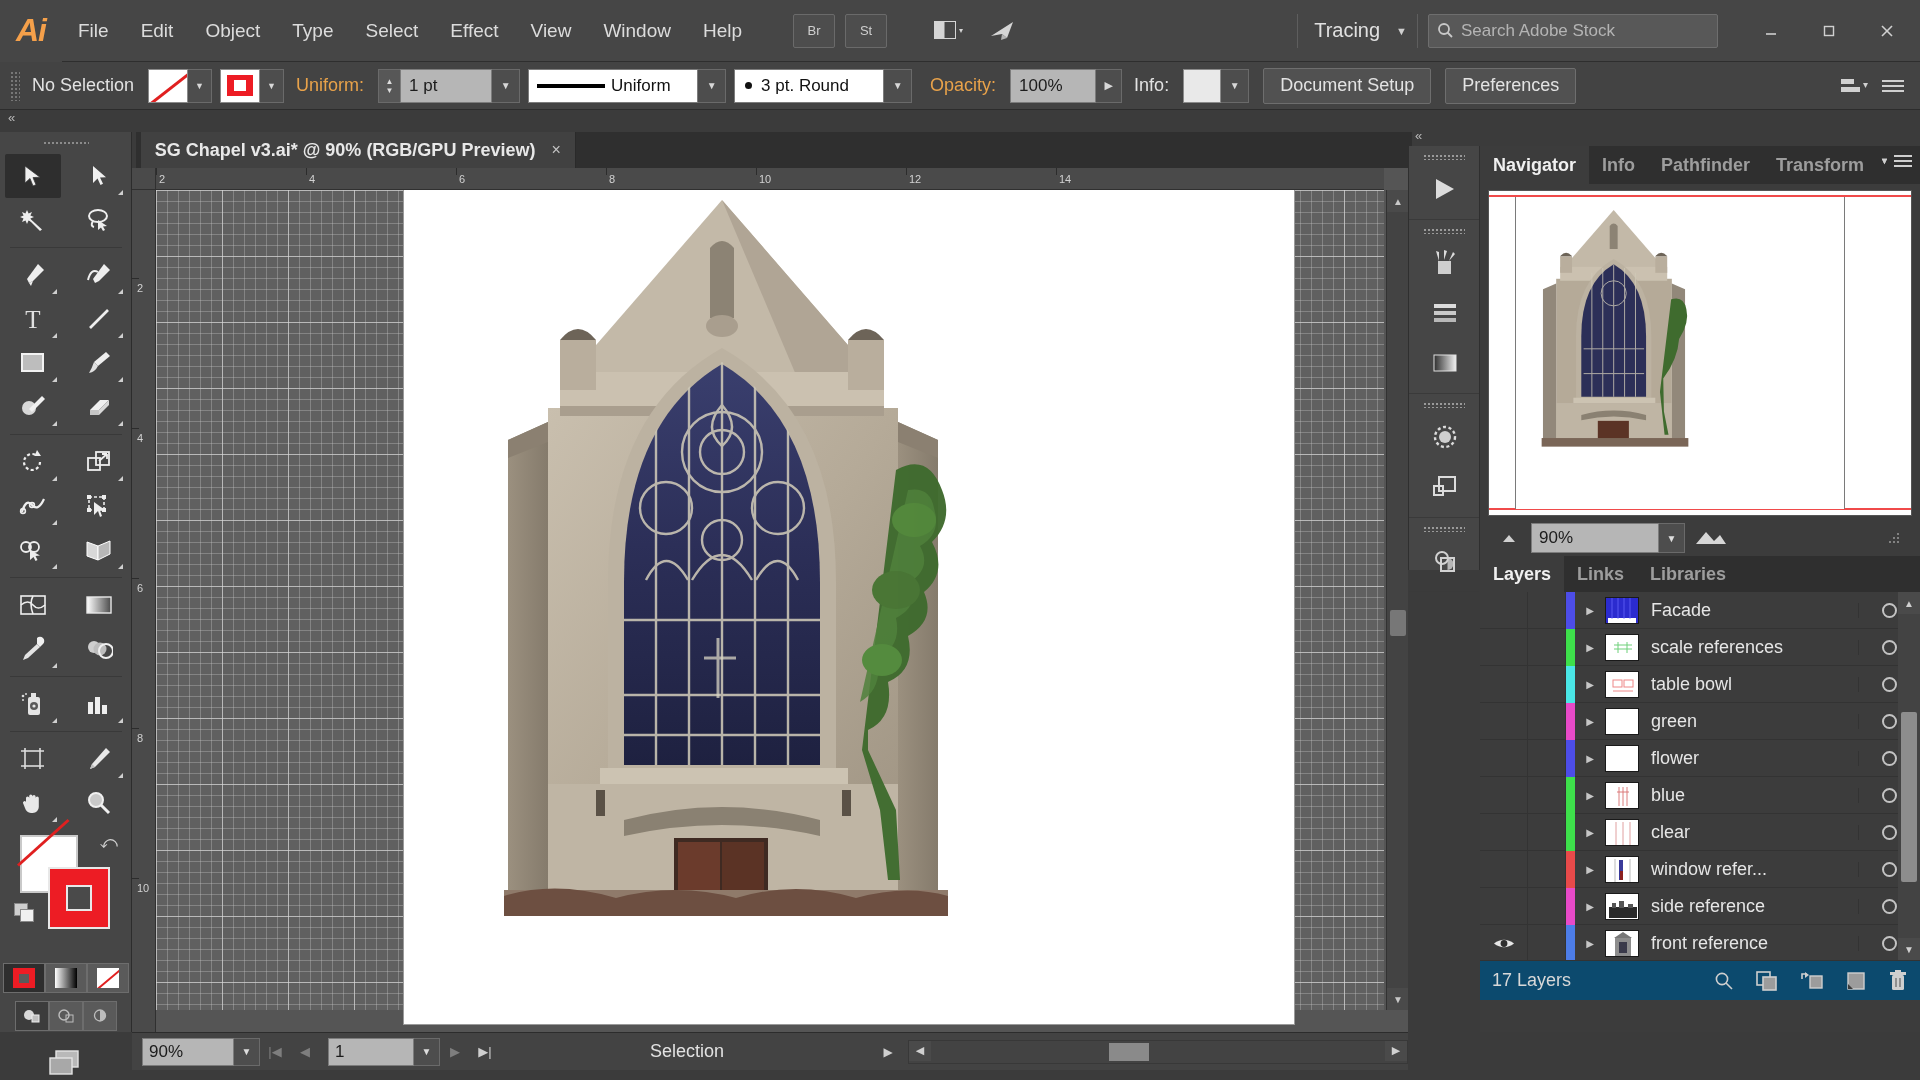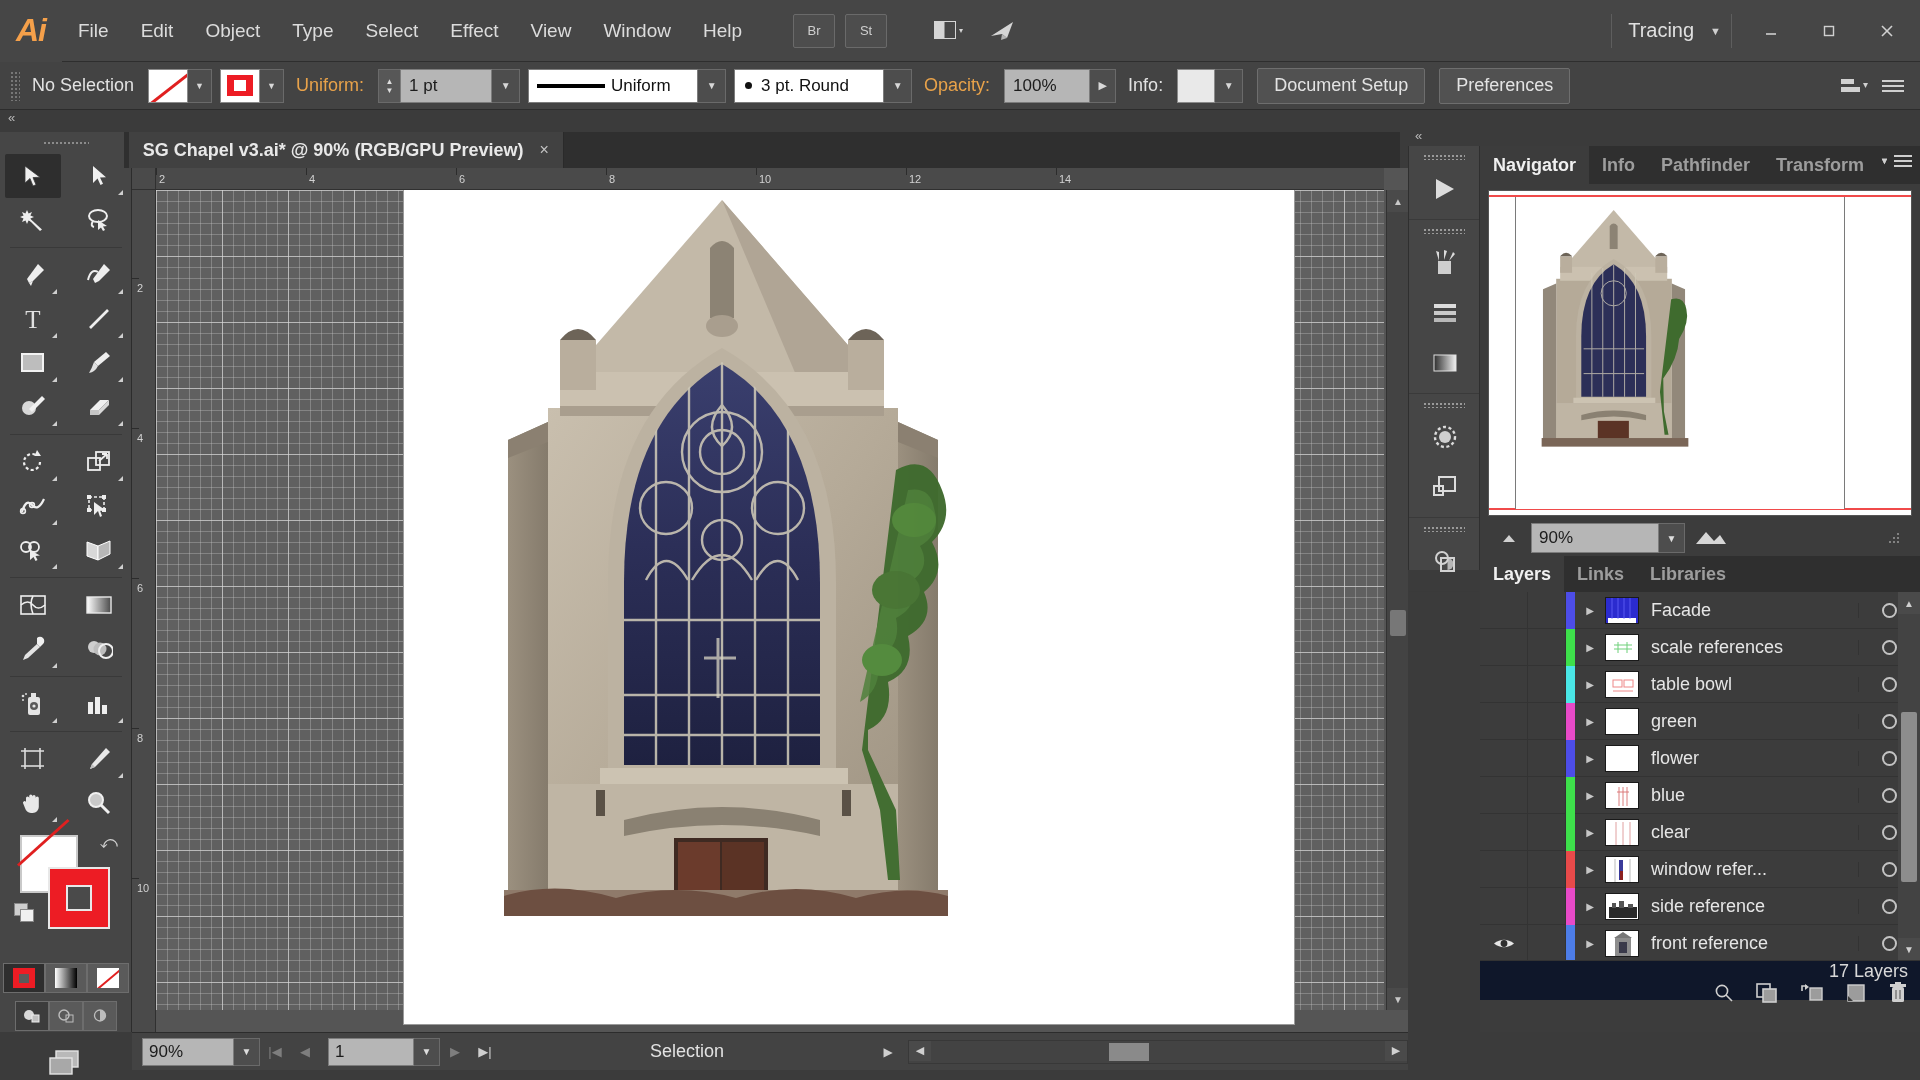--- a/index.html
+++ b/index.html
@@ -185,21 +185,21 @@
   .mode-btn .m3::after { content:'';position:absolute;left:-4px;top:50%;width:150%;height:2px;
     background:#e02020;transform:rotate(-40deg); }
   .draw-row { display:flex; justify-content:center; margin-top:8px; gap:0; }
   .draw-btn { width:34px;height:30px;background:#5a5a5a;border:1px solid #6d6d6d;
     display:flex;align-items:center;justify-content:center;color:#d8d8d8;font-size:14px; }
   .draw-btn.act { background:#3c3c3c; }
   .screen-btn { display:flex; justify-content:center; margin-top:16px; color:#c9c9c9; }
 
   
   .doctab-bar {
-    position:absolute; left:124px; top:132px; width:1276px; height:36px;
+    position:absolute; left:136px; top:132px; width:1276px; height:36px;
     background:#2f2f2f;
   }
   .doctab {
     height:36px; background:#414141; display:inline-flex; align-items:center;
     padding:0 14px; gap:16px; color:#e8e8e8; font-size:18px; font-weight:bold;
     border-right:1px solid #2a2a2a;
   }
   .doctab .x { color:#c3c3c3; font-size:16px; font-weight:normal; }
 
   
@@ -306,22 +306,22 @@
   .l-name { font-size:18px; color:#e6e6e6; flex:1; }
   .l-target { width:62px; display:flex; align-items:center; justify-content:center; border-left:1px solid #333; }
   .l-target i { display:block; width:15px; height:15px; border:2px solid #c3c3c3; border-radius:50%; }
   .l-scrollbar { position:absolute; right:0; top:0; width:22px; height:368px; background:#434343; }
   .l-scrollbar .t { position:absolute; left:3px; top:120px; width:16px; height:170px; background:#8d8d8d; border-radius:2px; }
   .l-scrollbar .up,.l-scrollbar .dn { position:absolute; left:0; width:22px; height:22px;
     display:flex; align-items:center; justify-content:center; color:#d0d0d0; font-size:10px; background:#4a4a4a; }
   .l-scrollbar .up { top:0; } .l-scrollbar .dn { bottom:0; }
 
   .layers-foot {
-    height:40px; display:flex; align-items:flex-end; padding:0 12px; background:#0f172a;
-    border-top:1px solid #333; gap:0;flex-direction:column;
+    height:40px; display:flex; align-items:center; padding:0 12px; background:#0c4a6e;
+    border-top:1px solid #333; gap:0;
   }
   .lf-count { font-size:18px; color:#d8d8d8; }
   .lf-icons { margin-left:auto; display:flex; align-items:center; gap:22px; color:#cfcfcf; }
 
   
   .statusbar {
     position:absolute; left:132px; top:1032px; width:1276px; height:38px;
     background:#434343; display:flex; align-items:center; padding-left:10px; gap:0;
     border-top:1px solid #2c2c2c;
   }
@@ -377,20 +377,27 @@
         <path d="M2 16 L24 2 L18 18 L13 14 Z" fill="#d5d5d5"></path>
         <path d="M13 14 L18 18 L12 20 Z" fill="#b4b4b4"></path>
       </svg>
     </div>
 
     <div class="tracing-wrap">
       <div class="tracing-sep"></div>
       <div class="tracing-label">Tracing</div>
       <span style="font-size:11px;color:#cfcfcf">▼</span>
       <div class="tracing-sep"></div>
+      <div class="search-box">
+        <svg width="17" height="17" viewBox="0 0 17 17">
+          <circle cx="7" cy="7" r="5" fill="none" stroke="#c9c9c9" stroke-width="1.8"></circle>
+          <line x1="10.5" y1="10.5" x2="15" y2="15" stroke="#c9c9c9" stroke-width="1.8"></line>
+        </svg>
+        <span>Search Adobe Stock</span>
+      </div>
     </div>
     <div class="win-btns">
       <div class="win-btn">
         <svg width="16" height="16" viewBox="0 0 16 16">
             <line x1="3" y1="11" x2="13" y2="11" stroke="#d0d0d0" stroke-width="1.6"></line>
           </svg>
       </div>
       <div class="win-btn">
         <svg width="16" height="16" viewBox="0 0 16 16">
             <rect x="3.5" y="3.5" width="9" height="9" fill="none" stroke="#d0d0d0" stroke-width="1.4"></rect>
@@ -431,21 +438,21 @@
     </div>
 
     <div style="display:flex;align-items:center;margin-right:8px">
       <div class="stroke-preview">
         <span class="stroke-line"></span>
         <span>Uniform</span>
       </div>
       <div class="drop-btn">▼</div>
     </div>
 
-    <div style="display:flex;align-items:center;margin-right:8px">
+    <div style="display:flex;align-items:center;margin-right:14px">
       <div class="cap-preview">
         <span class="dot"></span>
         <span>3 pt. Round</span>
       </div>
       <div class="drop-btn">▼</div>
     </div>
 
     <div class="cb-label orange">Opacity:</div>
     <div style="display:flex;align-items:flex-end;margin-right:8px">
       <div class="field" style="width:86px">100%</div>

